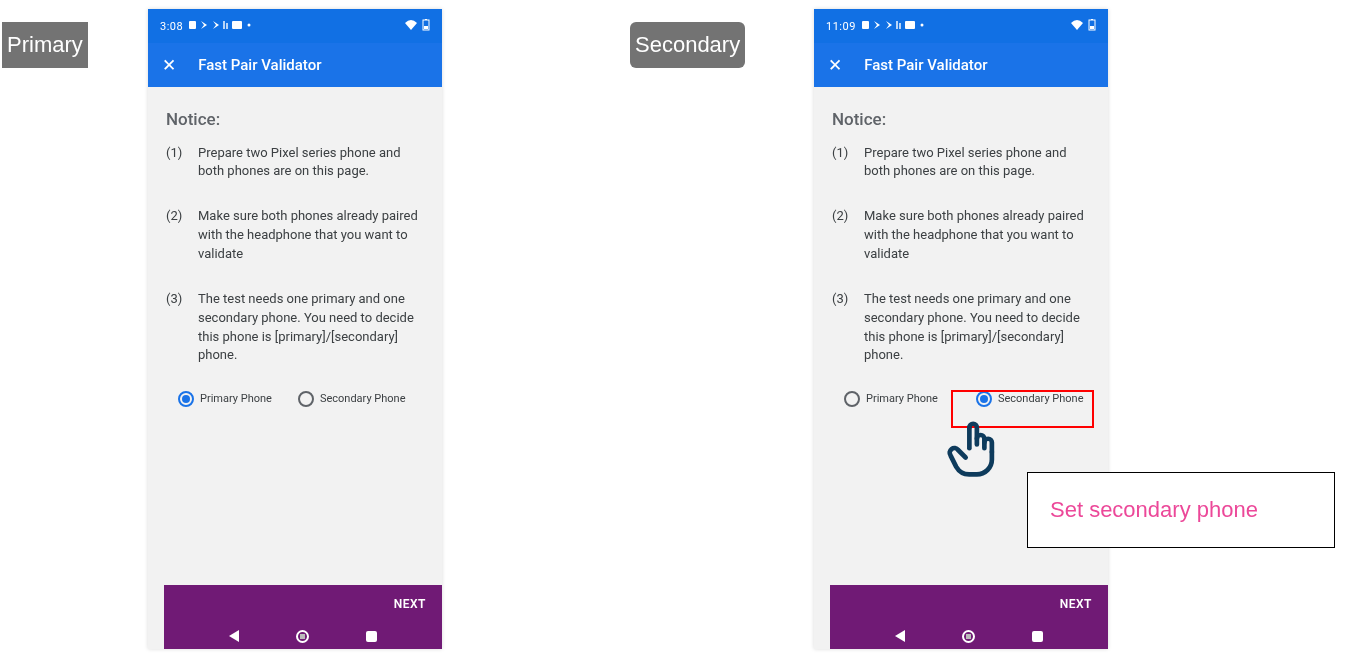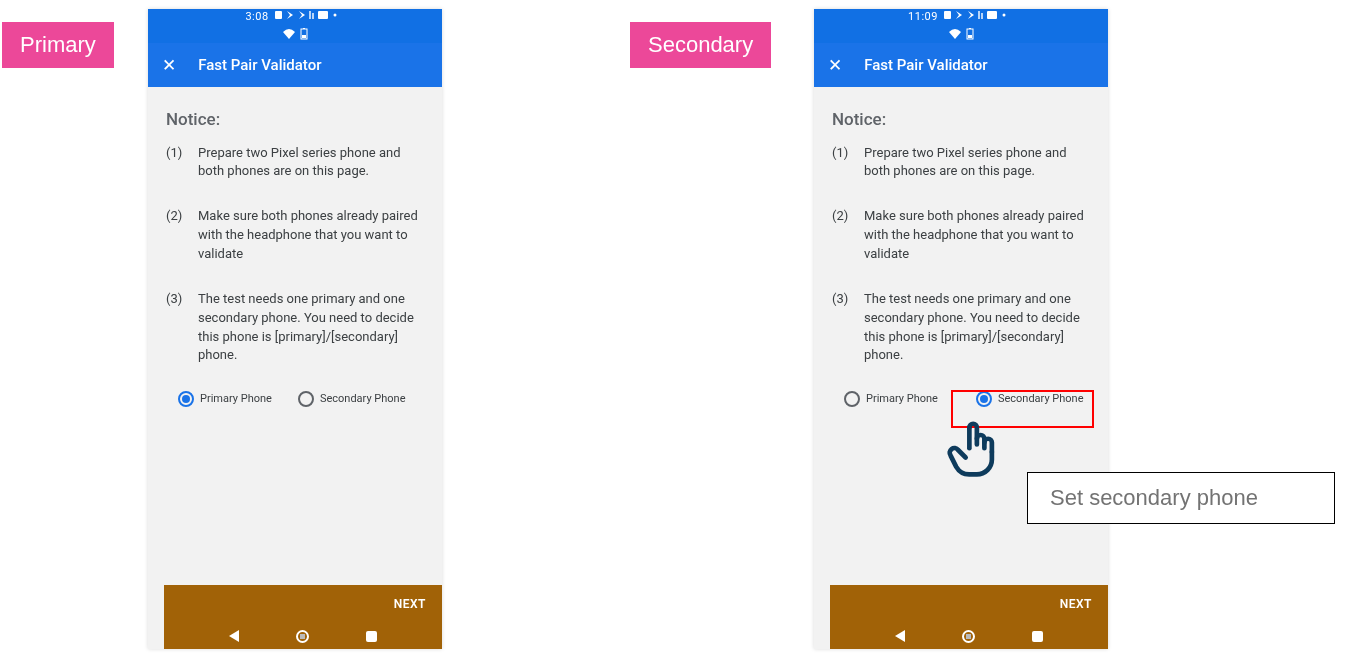--- a/index.html
+++ b/index.html
@@ -15,39 +15,38 @@
     width: 294px;
     height: 640px;
     background: #f2f2f2;
     top: 9px;
     box-shadow: 0 0 4px rgba(0,0,0,0.15);
   }
   .phone.left { left: 148px; }
   .phone.right { left: 814px; }
   .tag {
     position: absolute;
-    background: #ec4899;
+    background: #737373;
     color: #fff;
     font-size: 22px;
-    padding: 10px 18px;
+    padding: 10px 5px;
     font-family: Arial, sans-serif;
   }
   .tag.left { left: 2px; top: 22px; }
-  .tag.right { left: 630px; top: 22px; }
+  .tag.right { left: 630px; top: 22px; border-radius: 6px; }
   .statusbar {
     height: 34px;
     background: #1170e4;
     color: #fff;
     display: flex;
     align-items: center;
     justify-content: space-between;
     padding: 0 12px;
     font-size: 11px;
     letter-spacing: 0.5px;
-    flex-direction: column;
   }
   .status-left { display: flex; gap: 6px; align-items: center; }
   .status-right { display: flex; gap: 4px; align-items: center; }
   .appbar {
     height: 44px;
     background: #1a73e8;
     color: #fff;
     display: flex;
     align-items: center;
     padding: 0 14px;
@@ -109,21 +108,21 @@
     width: 8px; height: 8px;
     border-radius: 50%;
     background: #1a73e8;
     display: none;
   }
   .radio.selected .radio-dot { display: block; }
   .footer {
     position: absolute;
     bottom: 0;
     left: 16px; right: 0;
-    background: #a16207;
+    background: #701a75;
     color: #fff;
   }
   .next-bar {
     height: 38px;
     display: flex;
     align-items: center;
     justify-content: flex-end;
     padding: 0 16px;
     font-size: 12px;
     font-weight: 600;
@@ -159,24 +158,24 @@
     pointer-events: none;
   }
   .highlight1 { left: 951px; top: 390px; width: 143px; height: 38px; }
   .callout {
     position: absolute;
     left: 1027px;
     top: 472px;
     width: 308px;
     border: 1.5px solid #000;
     background: #fff;
-    padding: 12px 22px;
+    padding: 24px 22px;
     font-size: 22px;
     font-family: Arial, sans-serif;
-    color: #737373;
+    color: #ec4899;
   }
   .pointer-icon {
     position: absolute;
     left: 945px;
     top: 420px;
     width: 60px;
     height: 60px;
     color: #0e3b5c;
   }
 </style>

